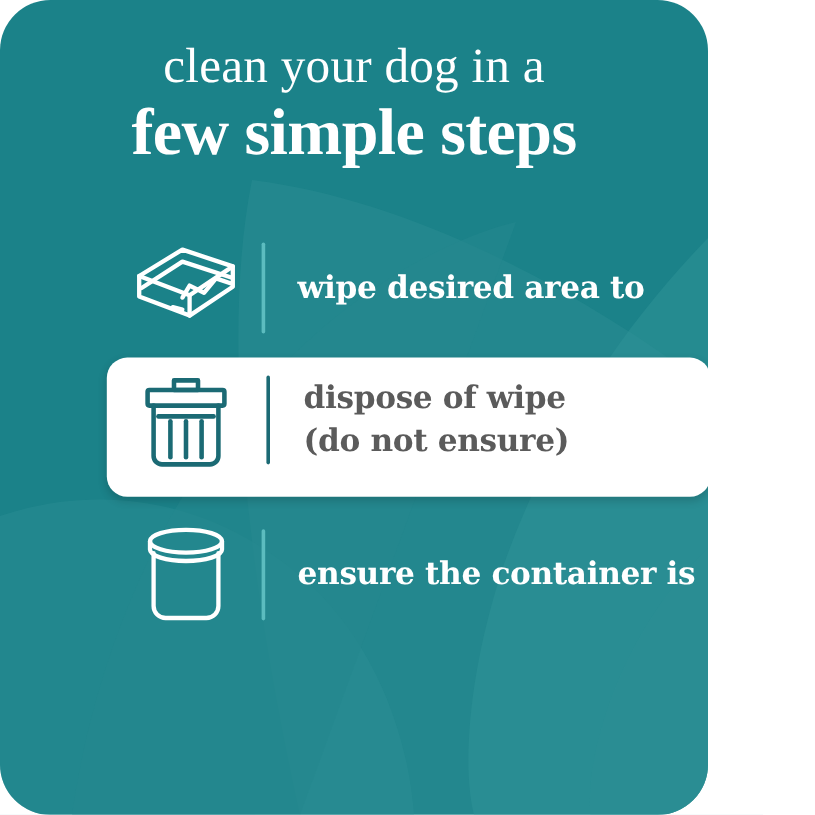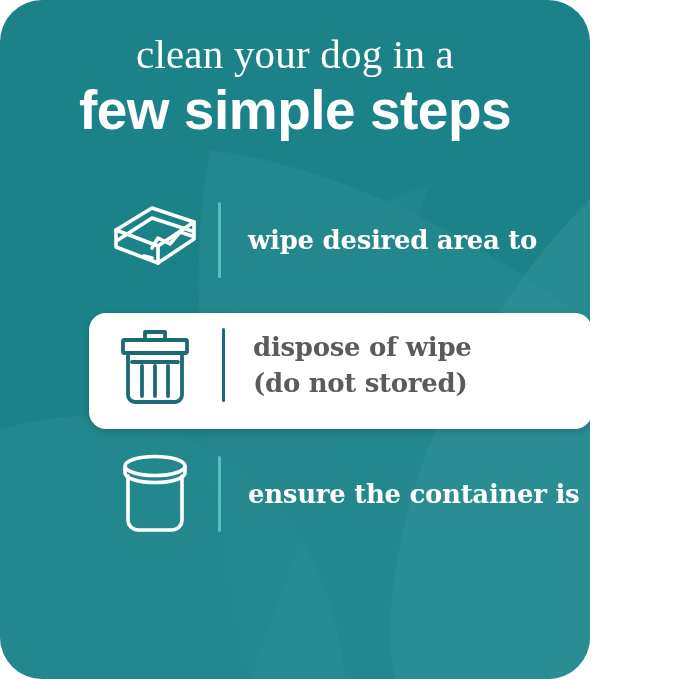--- a/index.html
+++ b/index.html
@@ -45,21 +45,21 @@
     display: block;
     font-family: "Liberation Serif", serif;
     font-weight: 400;
     font-size: 41px;
     line-height: 48px;
     letter-spacing: 0.2px;
     color: #ffffff;
   }
   .headline .line-bold {
     display: block;
-    font-family: Liberation Sans, sans-serif;
+    font-family: Liberation Serif, serif;
     font-weight: 700;
     font-size: 55px;
     line-height: 60px;
     letter-spacing: -0.5px;
     color: #ffffff;
     margin-top: 2px;
   }
 
   
   .steps {
@@ -77,21 +77,21 @@
     box-sizing: border-box;
   }
 
   .step-plain {
     padding: 0 40px 0 108px;
     min-height: 110px;
     text-align: right;
   }
 
   .step-card {
-    margin: 18px 87px 10px 89px;
+    margin: 3px 87px 10px 89px;
     padding: 0 24px 12px 19px;
     min-height: 116px;
     background: #ffffff;
     border-radius: 17px;
     box-shadow: 0 3px 7px rgba(0,0,0,0.16);
   }
 
   .step-icon {
     flex: 0 0 auto;
     width: 94px;
@@ -195,21 +195,21 @@
             <path d="M20 39 h46"></path>
             <path d="M30 43 v30"></path>
             <path d="M43 43 v30"></path>
             <path d="M56 43 v30"></path>
           </g>
         </svg>
       </div>
       <div class="step-divider"></div>
       <div class="step-text">
         <span class="ln">dispose of wipe</span>
-        <span class="ln">(do not stored)</span>
+        <span class="ln">(do not ensure)</span>
       </div>
     </div>
 
     <div class="step step-plain">
       <div class="step-icon">
         <svg width="86" height="90" viewBox="0 0 86 90">
           <g fill="none" stroke="#ffffff" stroke-width="3.6" stroke-linecap="round" stroke-linejoin="round">
             <ellipse cx="43" cy="17" rx="30" ry="9.5"></ellipse>
             <path d="M13 17 v7 a30 9.5 0 0 0 60 0 v-7"></path>
             <path d="M16 27 v44 a10 10 0 0 0 10 10 h34 a10 10 0 0 0 10 -10 v-44"></path>

